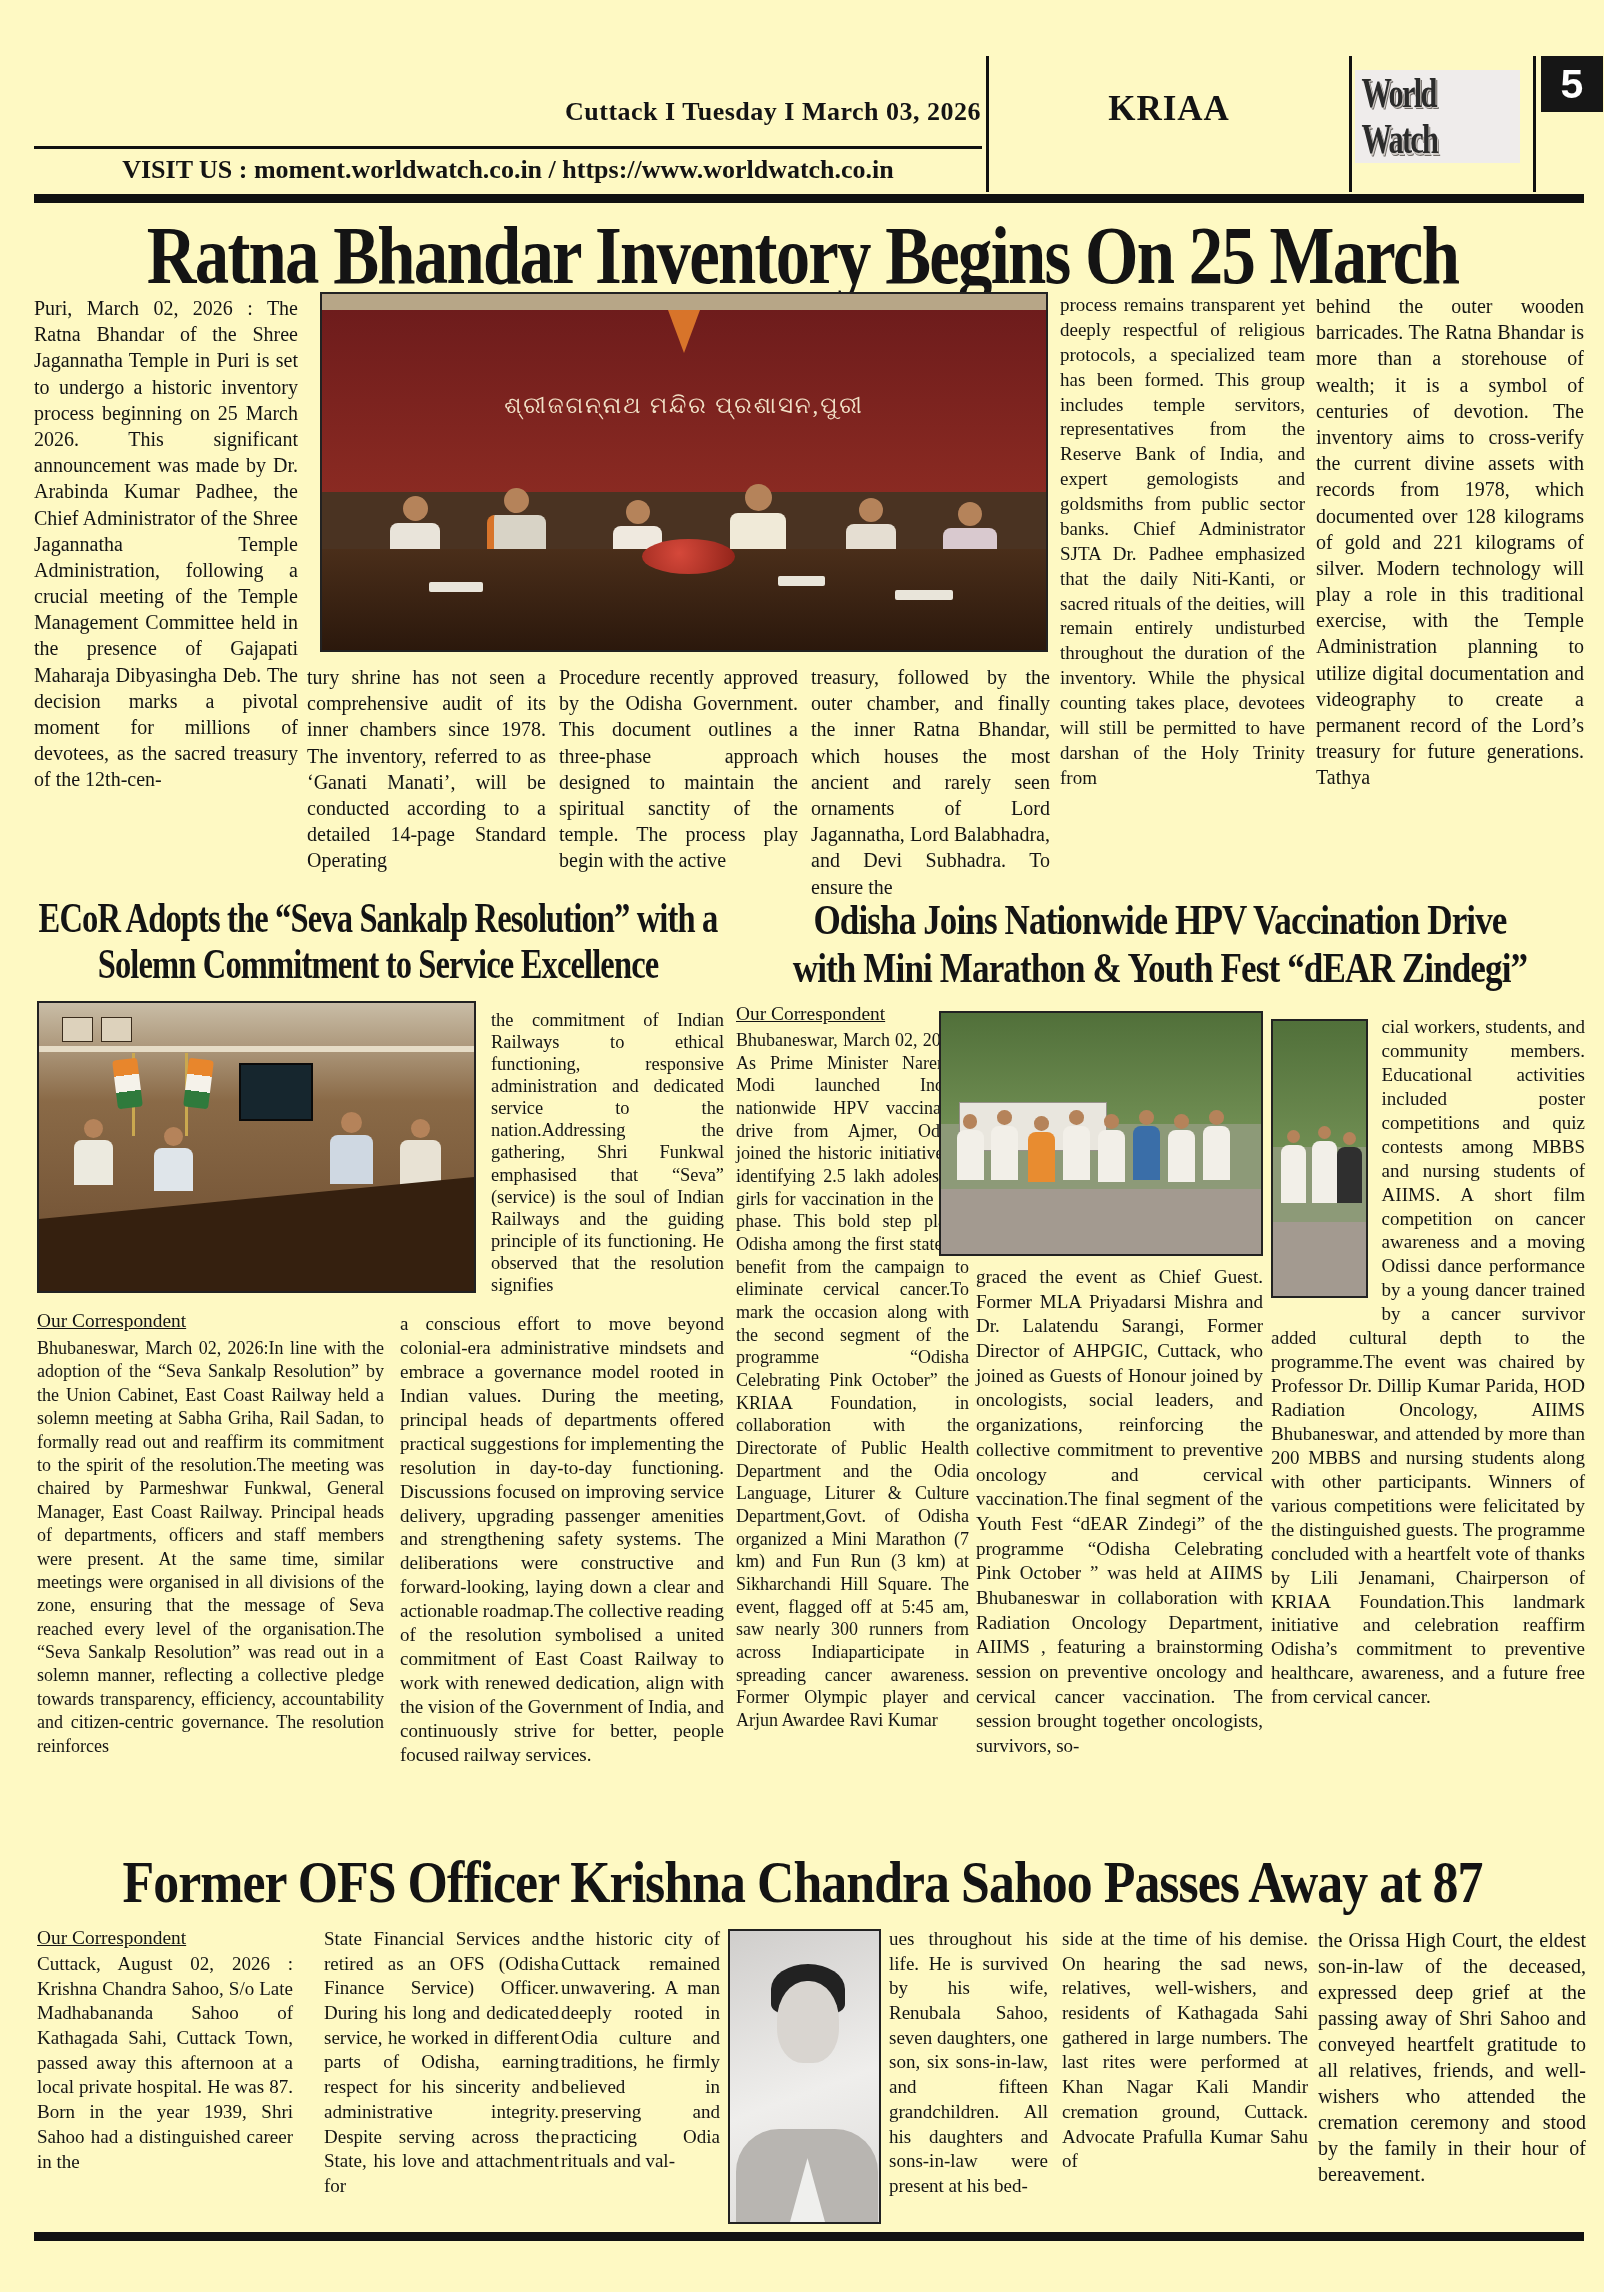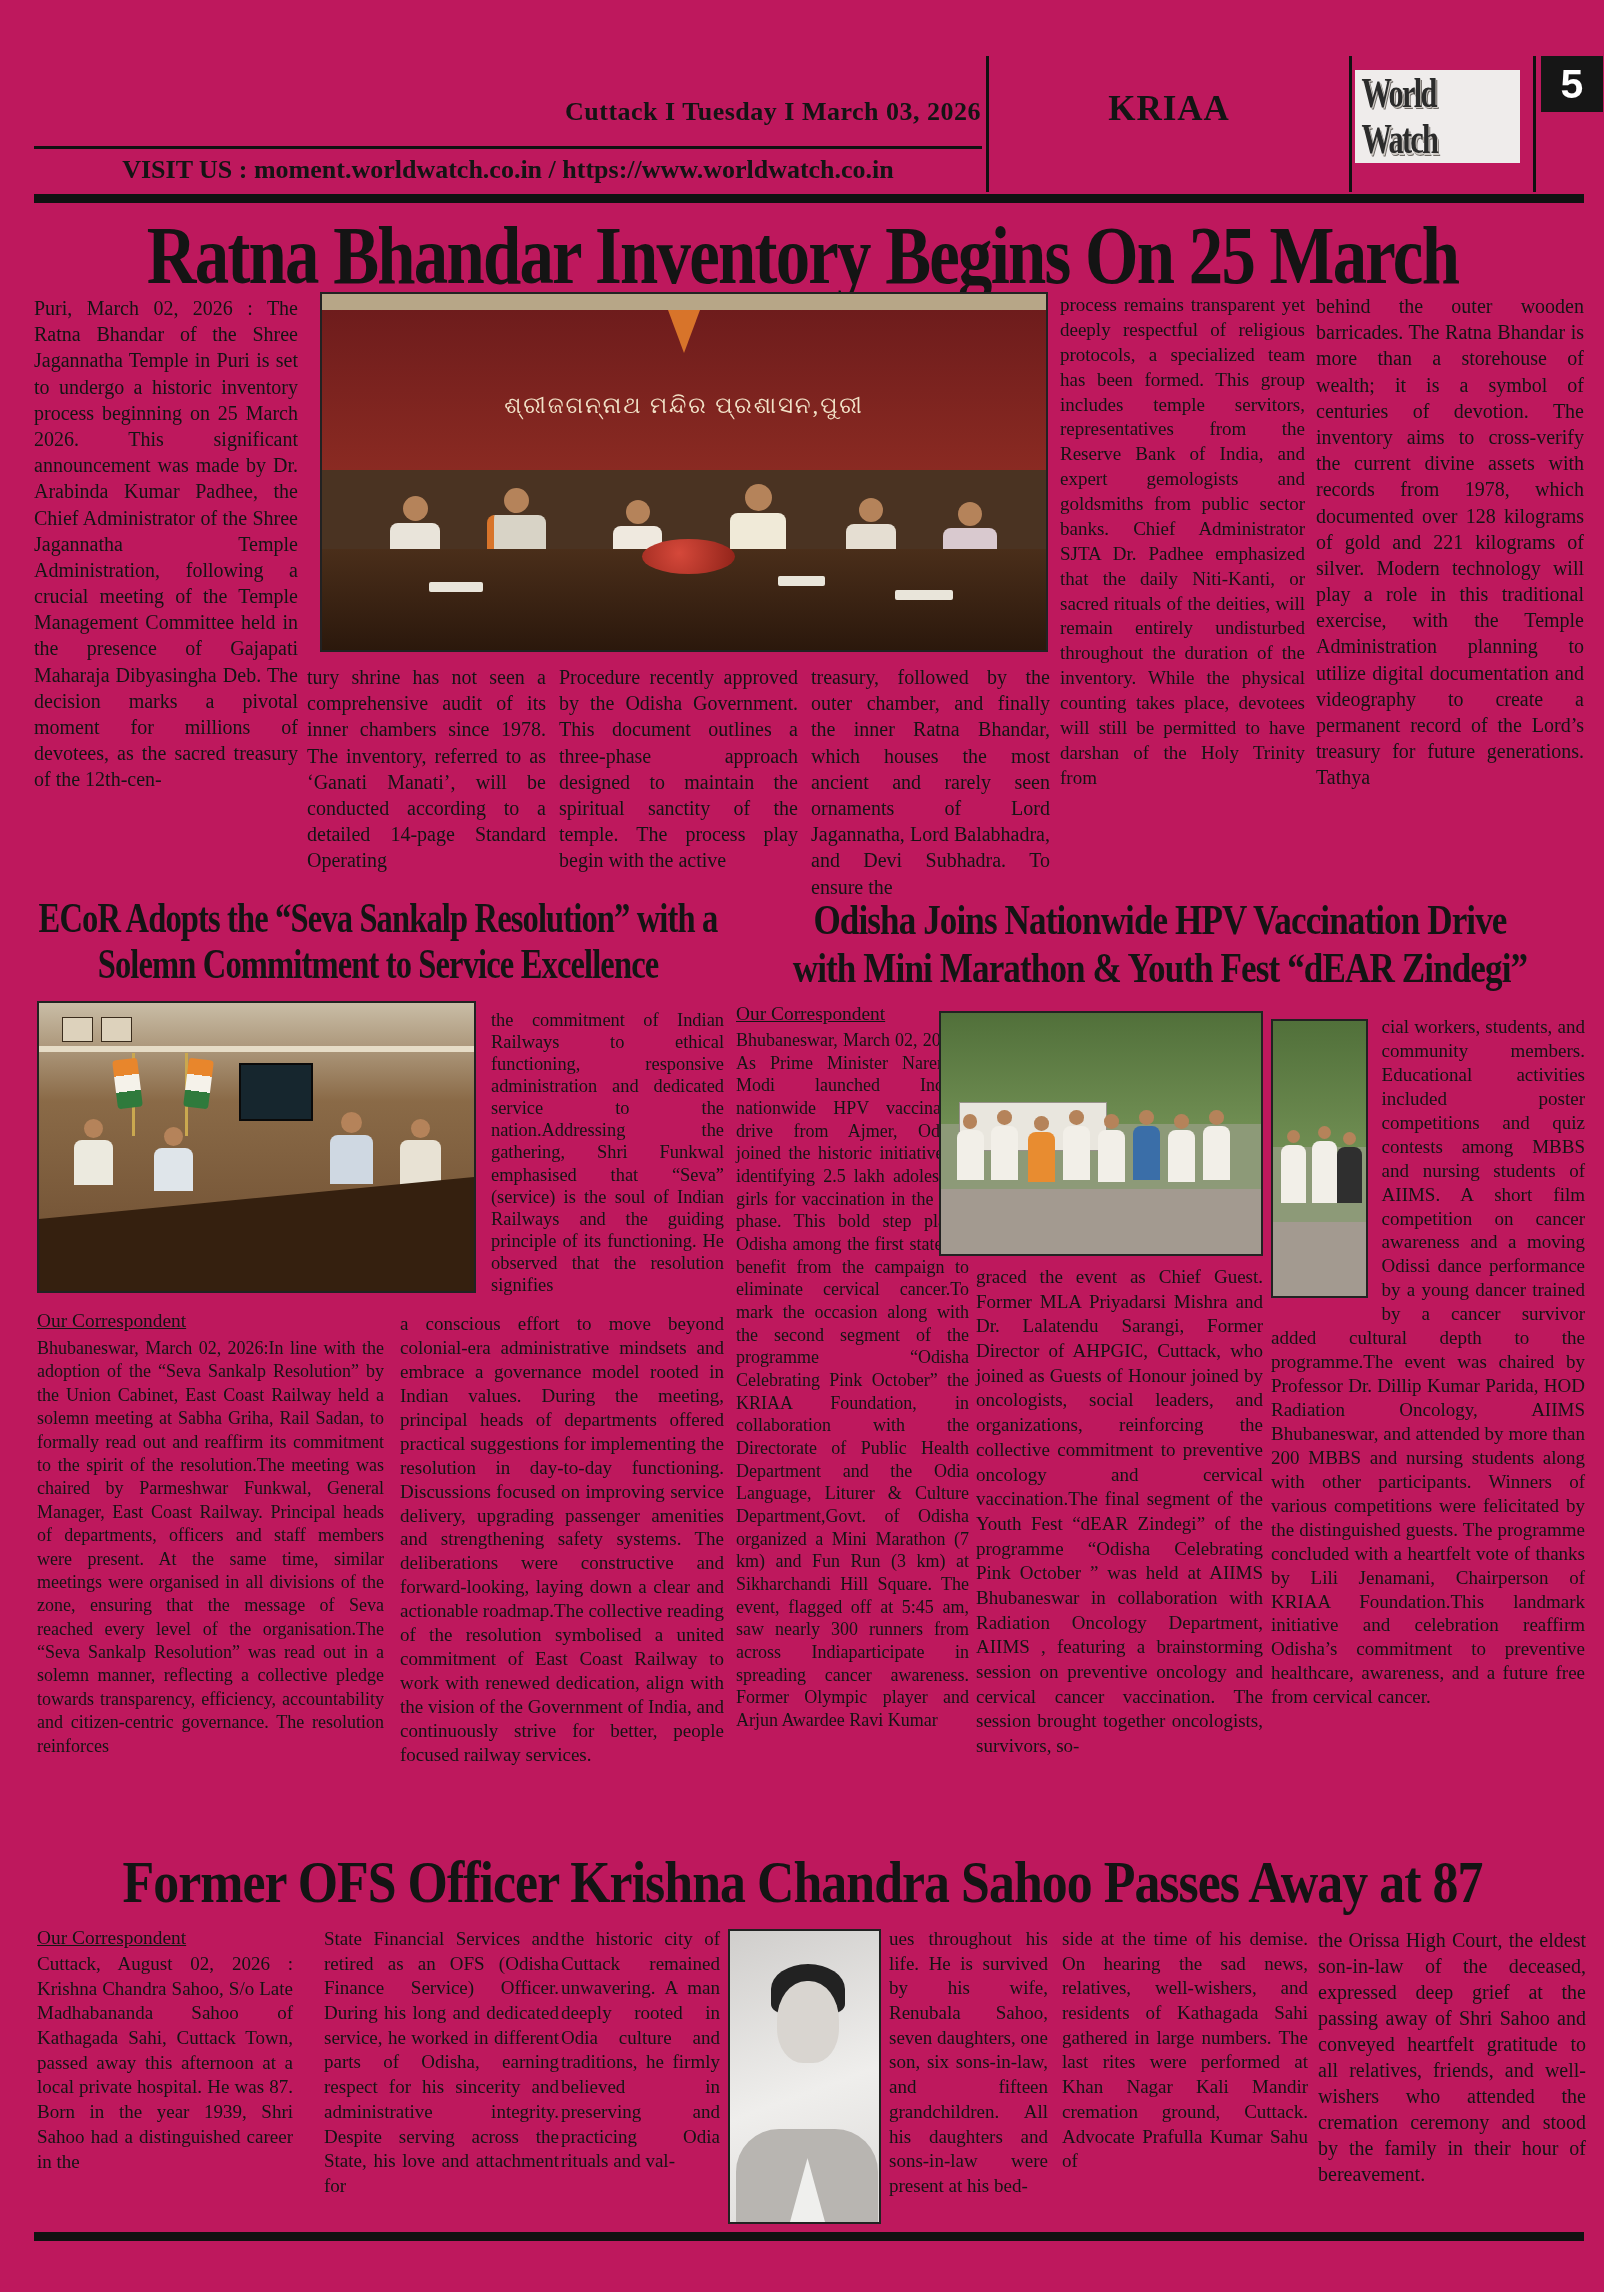--- a/index.html
+++ b/index.html
@@ -1,16 +1,16 @@
 <!DOCTYPE html>
 <html><head>
 <meta charset="utf-8">
 <style>
   html,body{margin:0;padding:0;background:#ffffff;}
-  #page{position:relative;width:1605px;height:2293px;background:#be185d;overflow:hidden;
+  #page{position:relative;width:1605px;height:2293px;background:#fef9c3;overflow:hidden;
         font-family:"Liberation Serif",serif;color:#141414;}
 
   
   .dateline{position:absolute;left:34px;top:97px;width:947px;text-align:right;
             font-weight:bold;font-size:26px;letter-spacing:0.5px;}
   .rule-date{position:absolute;left:34px;top:146px;width:948px;height:2.9px;background:#111;}
   .visit{position:absolute;left:34px;top:155px;width:948px;text-align:center;
          font-weight:bold;font-size:26px;}
   .vrule{position:absolute;top:56px;width:2.9px;height:136px;background:#111;}
   .v1{left:986px;} .v2{left:1349px;} .v3{left:1533px;}
@@ -58,21 +58,21 @@
   .a4c2{left:324px;top:1927px;width:235px;height:299px;font-size:19px;line-height:1.3;}
   .a4c3{left:561px;top:1927px;width:159px;height:299px;font-size:19px;line-height:1.3;}
   .a4c4{left:889px;top:1927px;width:159px;height:299px;font-size:19px;line-height:1.3;}
   .a4c5{left:1062px;top:1927px;width:246px;height:299px;font-size:19px;line-height:1.3;}
   .a4c6{left:1318px;top:1927px;width:268px;height:299px;font-size:20px;line-height:1.3;}
 
   
   .photo{position:absolute;border:2.9px solid #222;box-sizing:border-box;overflow:hidden;}
   .photo1{left:320px;top:292px;width:728px;height:360px;background:#4a3322;}
   .pr-ceiling{position:absolute;left:0;top:0;width:100%;height:15.5px;background:#b7a687;}
-  .pr-banner{position:absolute;left:0;top:15.5px;width:100%;height:160px;
+  .pr-banner{position:absolute;left:0;top:15.5px;width:100%;height:182px;
              background:linear-gradient(180deg,#6e1c1c,#8a2a22);font-family:Liberation Serif, serif;}
   .odia-text{position:absolute;left:0;top:83px;width:100%;text-align:center;color:#f2e3c8;
              font-size:23px;letter-spacing:1.9px;}
   .pr-pennant{position:absolute;left:50%;top:15.5px;transform:translateX(-50%);width:0;height:0;
               border-left:16.5px solid transparent;border-right:16.5px solid transparent;
               border-top:43px solid #d8742a;}
   .pr-table{position:absolute;left:0;bottom:0;width:100%;height:101px;
             background:linear-gradient(180deg,#4a2e1a,#2b180c);}
   .pr-flower{position:absolute;left:320px;bottom:76px;width:93px;height:35px;border-radius:50%;
              background:radial-gradient(circle at 40% 40%,#d5483a,#8f2218);}

